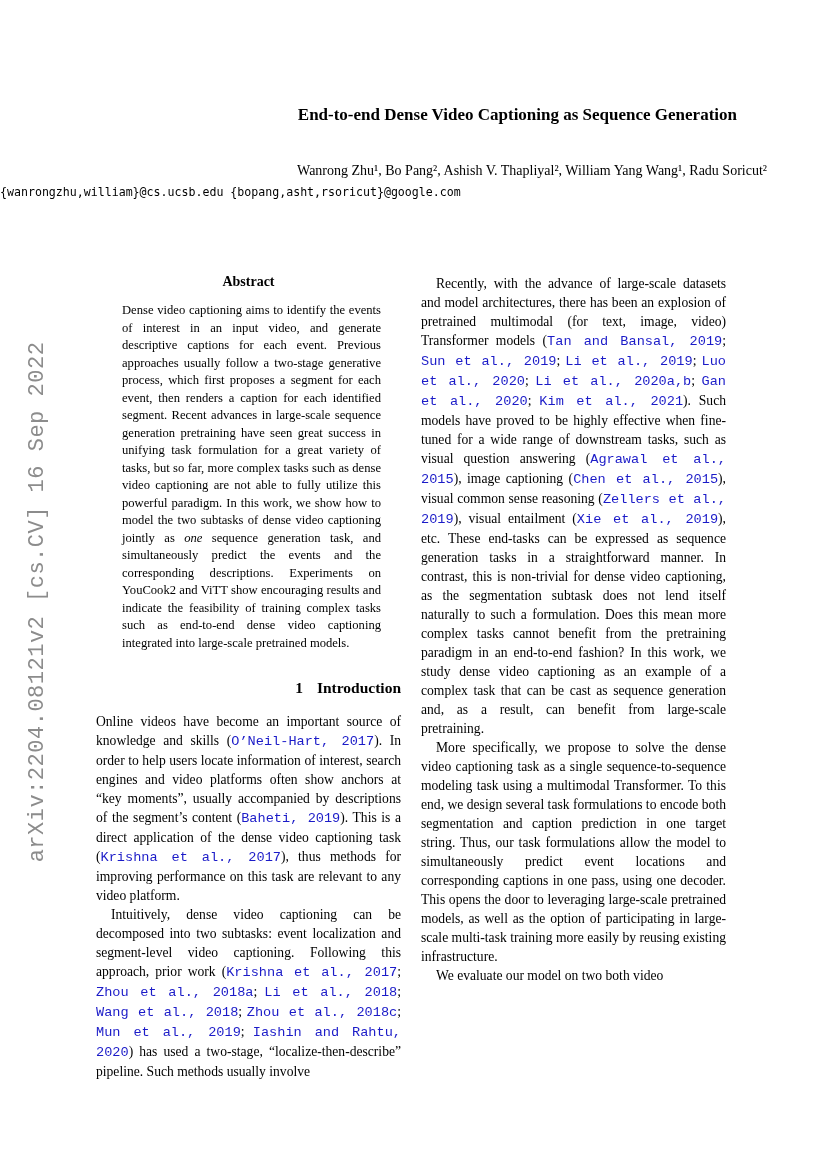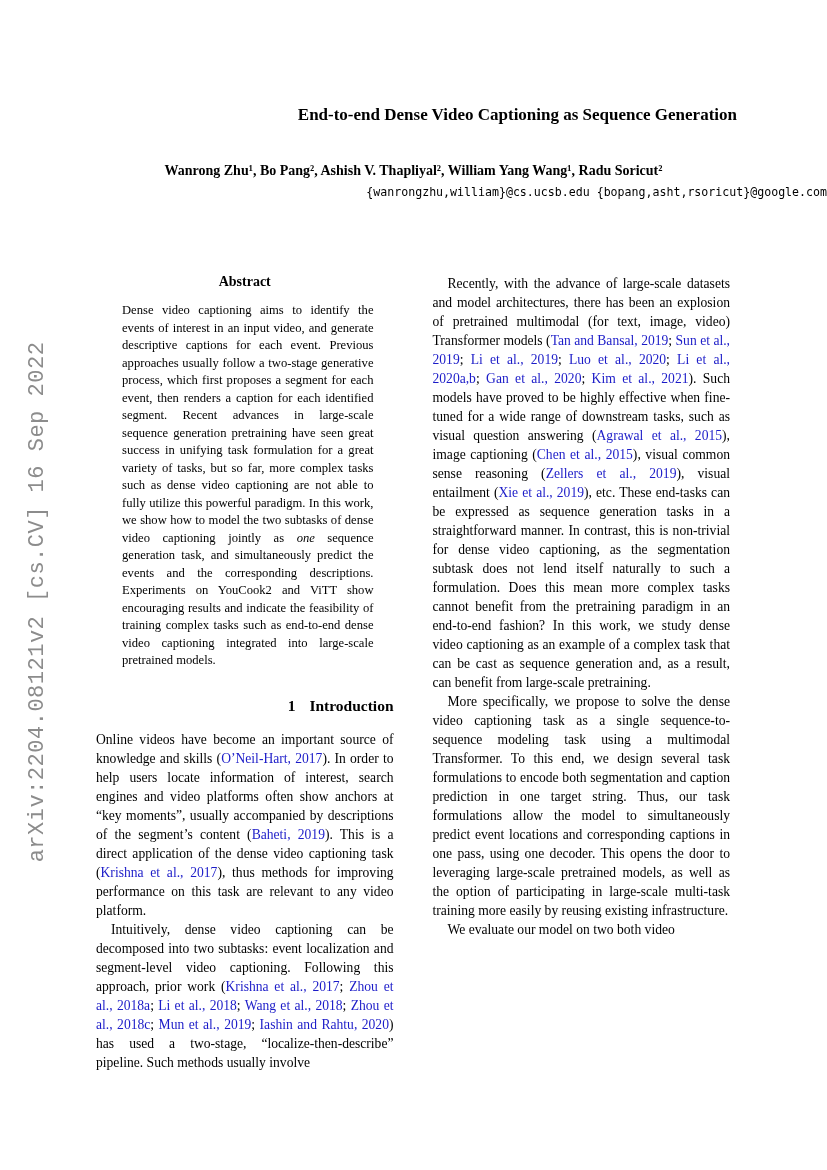--- a/index.html
+++ b/index.html
@@ -26,41 +26,41 @@
   }
   .title{
     margin:0 90px;
     text-align:right;
     font-size:17px;
     font-weight:bold;
     line-height:23px;
   }
   .authors{
     margin:36px 60px 1px 60px;
-    text-align:center;
+    text-align:right;
     font-size:14px;
-    font-weight:bold;
+    font-weight:normal;
     line-height:18px;
   }
   .affil{
     margin-top:4px;
     text-align:center;
     font-size:13.5px;
     line-height:17px;
   }
   .emails{
     margin-top:5px;
-    text-align:right;
+    text-align:left;
     font-family:"DejaVu Sans Mono","Liberation Mono",monospace;
     font-size:11.6px;
     line-height:15px;
   }
   .columns{
     display:flex;
-    gap:39px;
+    gap:20px;
     margin:74px 97px 0 96px;
   }
   .col{width:305px;}
   .abs-heading{
     text-align:center;
     font-weight:bold;
     font-size:14px;
     margin:0 0 12px 0;
   }
   .abstract{
@@ -77,21 +77,21 @@
     text-align:right;
   }
   .sec-num{margin-right:14px;}
   .para{
     margin:0;
     font-size:13.6px;
     line-height:19px;
     text-align:justify;
   }
   .para.indent{text-indent:15px;}
-  .cite{color:var(--link,#1b1bc8);}
+  .cite{color:var(--link,#1b1bc8);font-family:Liberation Mono, monospace;}
   .it{font-style:italic;}
 </style>
 </head>
 <body>
 
 <div class="page">
 
   <div class="watermark">arXiv:2204.08121v2  [cs.CV]  16 Sep 2022</div>
 
   <header>

